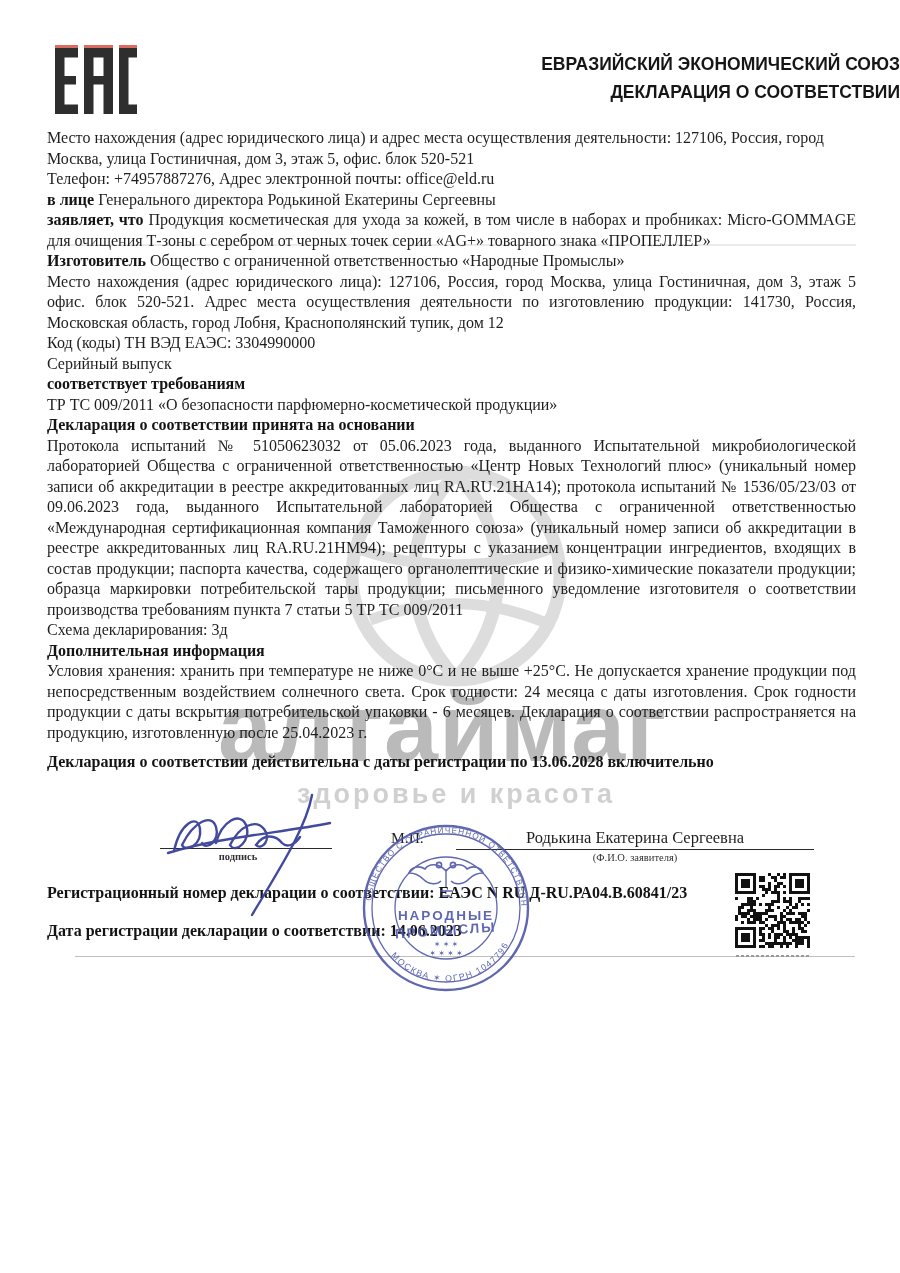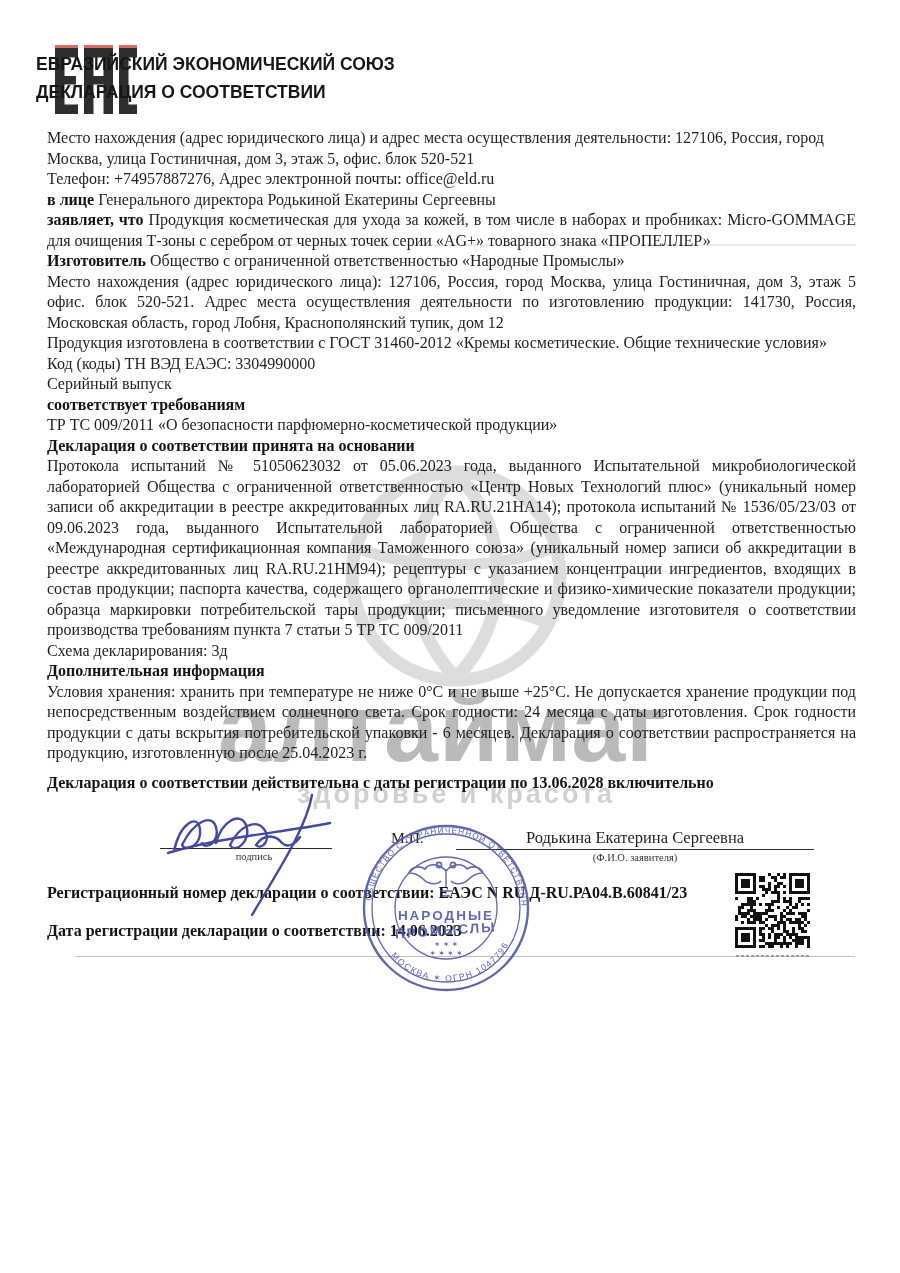--- a/index.html
+++ b/index.html
@@ -20,21 +20,21 @@
   .wm-sub{
     position:absolute;left:297px;top:779px;width:380px;
     font-family:"Liberation Sans","DejaVu Sans",sans-serif;
     font-weight:bold;font-size:27px;letter-spacing:3px;
     color:#cccccc;opacity:.9;white-space:nowrap;
   }
   .wm-circle{position:absolute;left:340px;top:460px;opacity:.55;}
   
   .hdr-titles{
     position:absolute;left:36px;top:50px;width:864px;z-index:2;
-    text-align:left;font-family:"Liberation Sans","DejaVu Sans",sans-serif;
+    text-align:right;font-family:"Liberation Sans","DejaVu Sans",sans-serif;
     font-weight:bold;font-size:17.5px;line-height:28px;color:#161616;
   }
   .eac-logo{position:absolute;left:55px;top:42px;z-index:2;}
   
   .content{
     position:absolute;left:47px;top:128px;width:809px;z-index:2;
     font-size:16px;line-height:20.5px;
   }
   .content p{margin:0;}
   .content p.j{text-align:justify;}
@@ -103,35 +103,34 @@
 
   <div class="smear"></div>
 
   <div class="content">
     <p class="docline"><span>Место нахождения (адрес юридического лица) и адрес места осуществления деятельности: 127106, Россия, город Москва, улица Гостиничная, дом 3, этаж 5, офис. блок 520-521</span></p>
     <p class="docline"><span>Телефон: +74957887276, Адрес электронной почты: office@eld.ru</span></p>
     <p class="docline"><b>в лице </b><span>Генерального директора Родькиной Екатерины Сергеевны</span></p>
     <p class="docline j"><b>заявляет, что </b><span>Продукция косметическая для ухода за кожей, в том числе в наборах и пробниках: Micro-GOMMAGE для очищения Т-зоны с серебром от черных точек серии «AG+» товарного знака «ПРОПЕЛЛЕР»</span></p>
     <p class="docline"><b>Изготовитель </b><span>Общество с ограниченной ответственностью «Народные Промыслы»</span></p>
     <p class="docline j"><span>Место нахождения (адрес юридического лица): 127106, Россия, город Москва, улица Гостиничная, дом 3, этаж 5 офис. блок 520-521. Адрес места осуществления деятельности по изготовлению продукции: 141730, Россия, Московская область, город Лобня, Краснополянский тупик, дом 12</span></p>
-    <p class="docline"><span>Продукция изготовлена в соответствии с ГОСТ 31460-2012 «Кремы косметические. Общие технические условия»</span></p>
     <p class="docline"><span>Код (коды) ТН ВЭД ЕАЭС: 3304990000</span></p>
     <p class="docline"><span>Серийный выпуск</span></p>
     <p class="docline"><b>соответствует требованиям</b></p>
     <p class="docline"><span>ТР ТС 009/2011 «О безопасности парфюмерно-косметической продукции»</span></p>
     <p class="docline"><b>Декларация о соответствии принята на основании</b></p>
     <p class="docline j"><span>Протокола испытаний № 51050623032 от 05.06.2023 года, выданного Испытательной микробиологической лабораторией Общества с ограниченной ответственностью «Центр Новых Технологий плюс» (уникальный номер записи об аккредитации в реестре аккредитованных лиц RA.RU.21НА14); протокола испытаний № 1536/05/23/03 от 09.06.2023 года, выданного Испытательной лабораторией Общества с ограниченной ответственностью «Международная сертификационная компания Таможенного союза» (уникальный номер записи об аккредитации в реестре аккредитованных лиц RA.RU.21НМ94); рецептуры с указанием концентрации ингредиентов, входящих в состав продукции; паспорта качества, содержащего органолептические и физико-химические показатели продукции; образца маркировки потребительской тары продукции; письменного уведомление изготовителя о соответствии производства требованиям пункта 7 статьи 5 ТР ТС 009/2011</span></p>
     <p class="docline"><span>Схема декларирования: 3д</span></p>
     <p class="docline"><b>Дополнительная информация</b></p>
     <p class="docline j"><span>Условия хранения: хранить при температуре не ниже 0°С и не выше +25°С. Не допускается хранение продукции под непосредственным воздействием солнечного света. Срок годности: 24 месяца с даты изготовления. Срок годности продукции с даты вскрытия потребительской упаковки - 6 месяцев. Декларация о соответствии распространяется на продукцию, изготовленную после 25.04.2023 г.</span></p>
     <p class="docline gap"><b>Декларация о соответствии действительна с даты регистрации по 13.06.2028 включительно</b></p>
   </div>
 
   <div class="sig-line" style="left:160px;top:848px;width:172px;"></div>
-  <div class="sig-caption" style="left:168px;top:851px;width:172px;">подпись</div>
+  <div class="sig-caption" style="left:152px;top:851px;width:172px;font-weight:bold;">подпись</div>
   <div class="mp">М.П.</div>
   <div class="fio-name">Родькина Екатерина Сергеевна</div>
   <div class="sig-line" style="left:456px;top:849px;width:358px;"></div>
   <div class="sig-caption" style="left:456px;top:852px;width:358px;">(Ф.И.О. заявителя)</div>
 
   <svg class="sig-svg" width="210" height="125" viewBox="0 0 210 125">
     <g fill="none" stroke="#39409a" stroke-width="2.4" stroke-linecap="round" opacity="0.95">
       <path d="M14,58 C20,30 38,20 40,36 C42,52 26,60 22,52 C34,28 52,20 56,34 C60,48 46,58 42,50"></path>
       <path d="M56,50 C62,28 80,18 86,32 C92,46 76,62 70,52 C80,32 96,26 104,36 C112,46 102,58 96,52 C104,40 116,42 122,50 C128,56 136,50 140,44"></path>
       <path d="M8,60 C60,44 120,40 170,30"></path>

